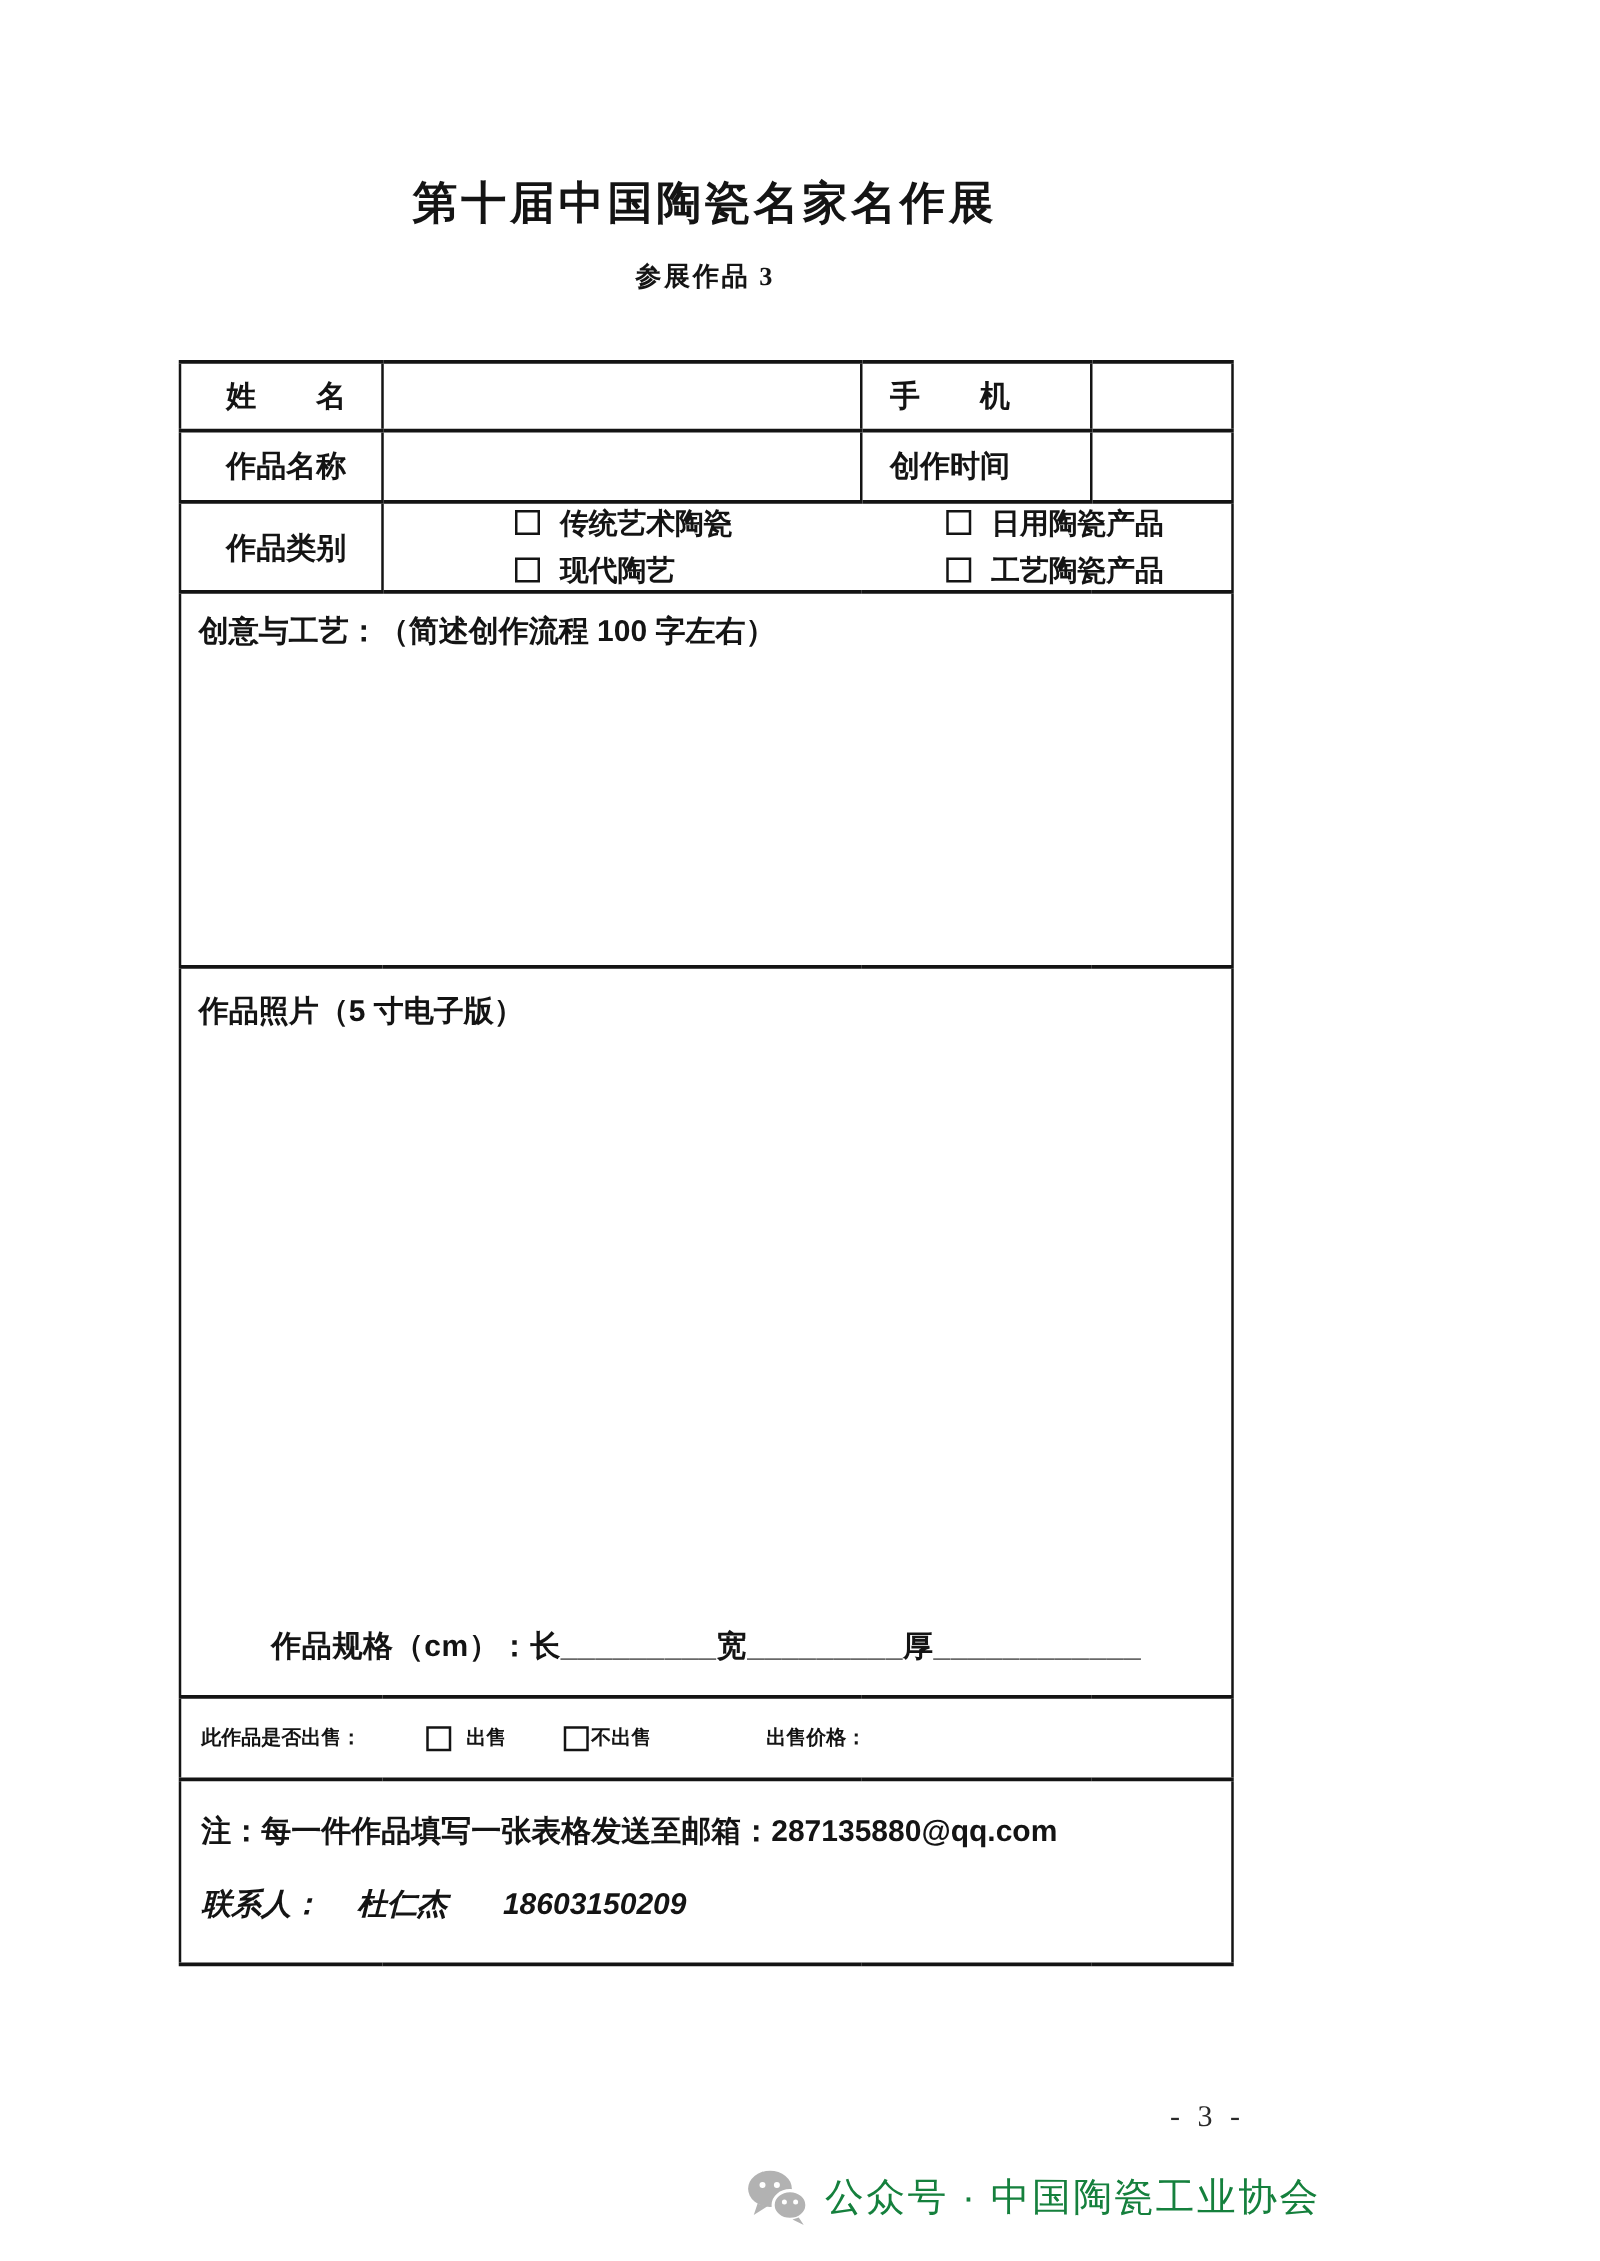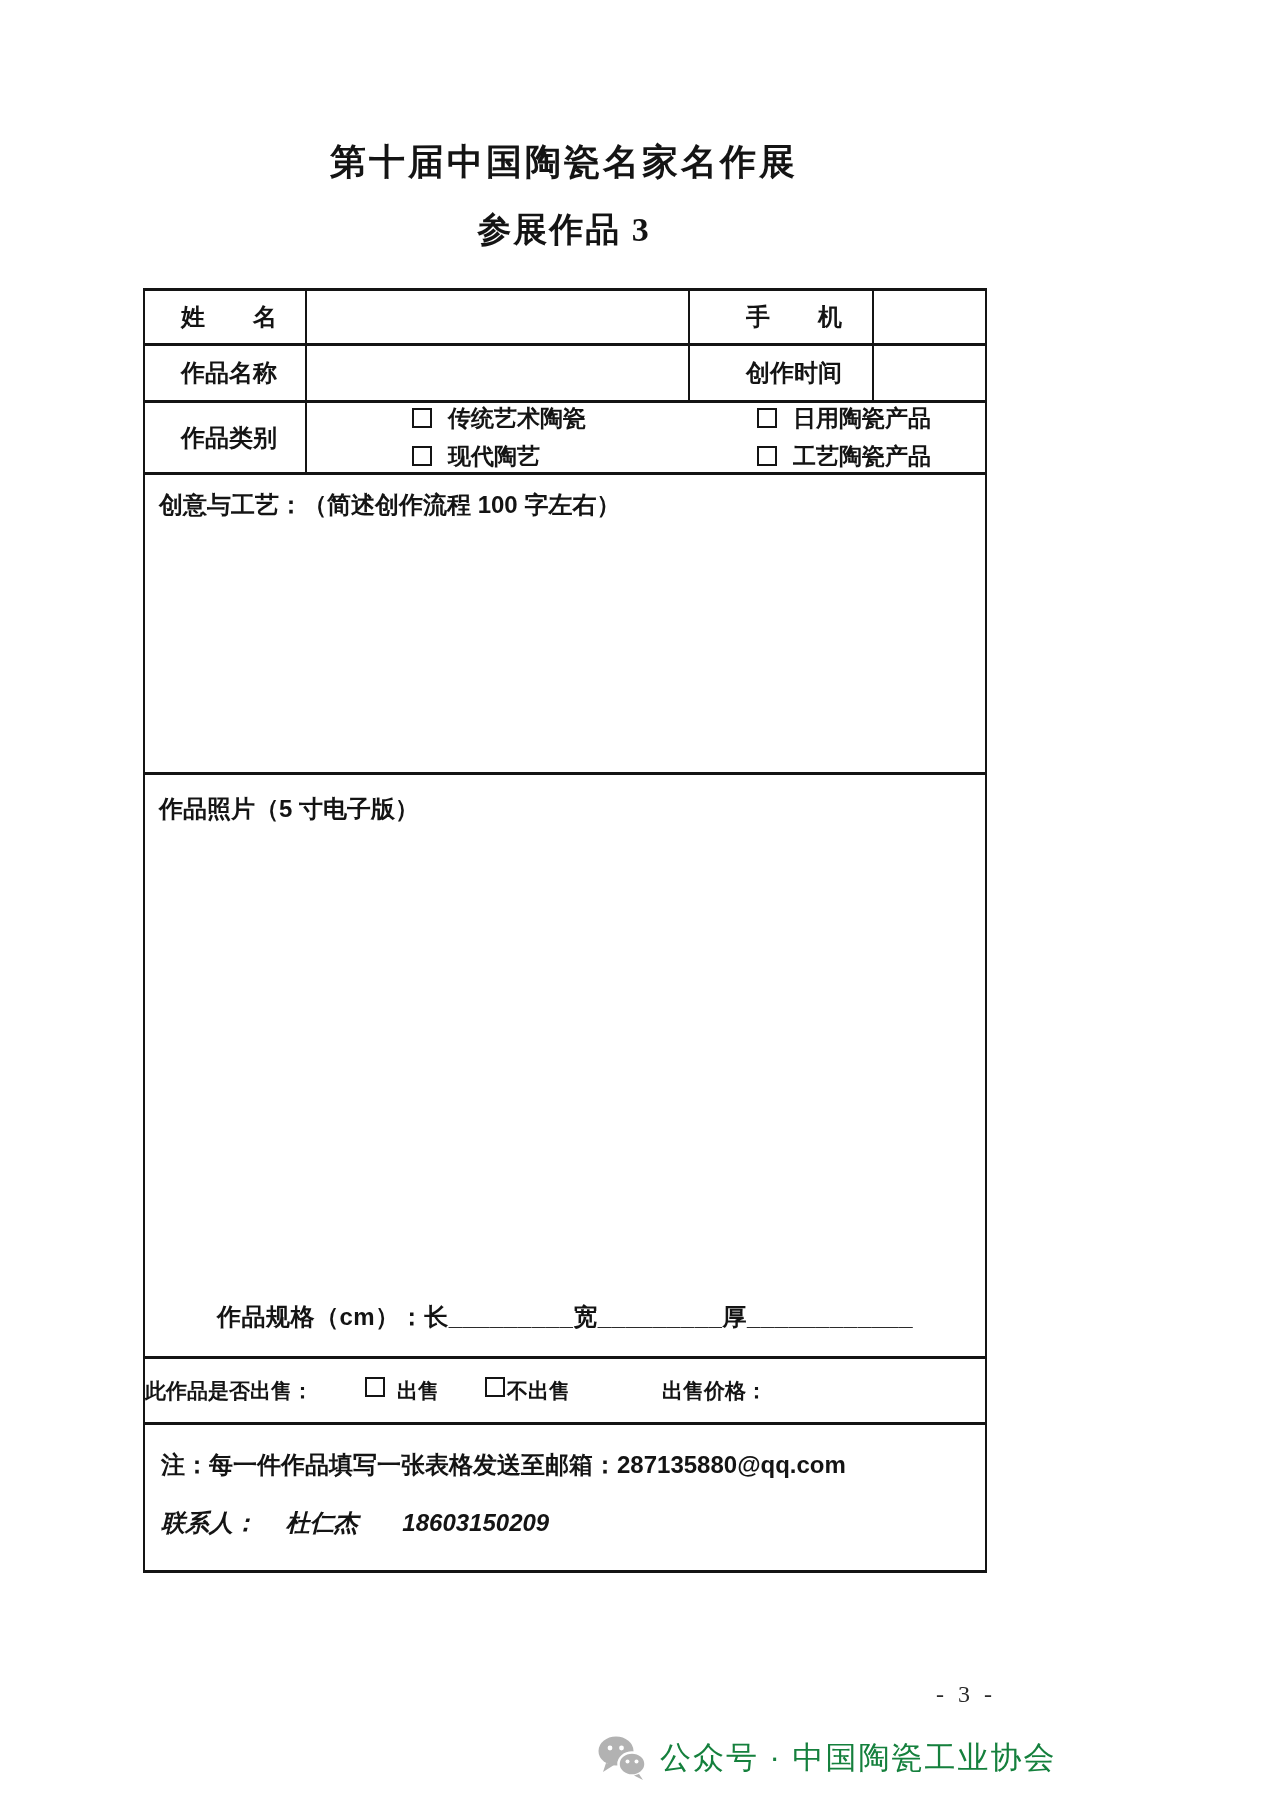--- a/index.html
+++ b/index.html
@@ -8,49 +8,49 @@
     position:relative; width:1280px; height:1809px; background:#ffffff;
     font-family:"Liberation Sans", sans-serif; color:#141414; overflow:hidden;
   }
   .content { position:absolute; left:143px; top:0; width:842px; }
   .title {
     position:absolute; top:138px; left:0; width:100%; text-align:center;
     font-family:"Liberation Serif", serif; font-weight:700; font-size:36px; letter-spacing:3px;
   }
   .subtitle {
     position:absolute; top:207px; left:0; width:100%; text-align:center;
-    font-family:"Liberation Serif", serif; font-weight:700; font-size:34px; letter-spacing:2px;
+    font-family:"Liberation Serif", serif; font-weight:700; font-size:21px; letter-spacing:2px;
   }
   table.form {
     position:absolute; top:288px; left:0; width:842px;
     border-collapse:collapse; table-layout:fixed;
   }
   table.form td {
     border:2px solid #141414; border-top-width:3px; border-bottom-width:3px;
     font-weight:700; font-size:24px; vertical-align:middle;
   }
   td.lbl  { padding-left:36px; }
-  td.lbl3 { padding-left:56px; }
+  td.lbl3 { padding-left:22px; }
   td.fill { background:#ffffff; }
   .two-line { line-height:36px; }
   .cb {
     display:inline-block; width:20px; height:20px; border:2.5px solid #141414;
     vertical-align:-2px; background:#fff;
   }
   .cat-grid {
     display:grid; grid-template-columns:345px auto; row-gap:7px; padding-left:105px;
     font-size:23px;
   }
   .cat-item .cb { margin-right:16px; }
   .bigcell { vertical-align:top !important; font-size:23px; }
   .creativity-pad { padding:14px 14px; }
   .photo-wrap { display:flex; flex-direction:column; justify-content:space-between; height:578px; }
   .photo-label { padding:18px 14px 0 14px; }
   .spec-line { padding:0 14px 20px 14px; letter-spacing:0.5px;text-align:center; }
-  .sale-wrap { display:flex; align-items:flex-start; font-size:21px; }
+  .sale-wrap { display:flex; align-items:flex-end; padding-left:16px; font-size:16px; }
   .sale-wrap .cb1 { margin-left:52px; margin-right:12px; }
   .sale-wrap .cb2 { margin-left:46px; margin-right:2px; }
   .sale-price { margin-left:92px; }
   .notes-pad { padding:24px 16px 20px 16px; }
   .note-line2 { margin-top:26px;font-style:italic; }
   .note-line2 .contact-name { margin-left:22px; }
   .note-line2 .contact-phone { margin-left:38px; }
   .page-num {
     position:absolute; left:793px; top:1681px; width:140px;
     font-family:"Liberation Serif", serif; font-size:24px; letter-spacing:4px; color:#2a2a2a;

